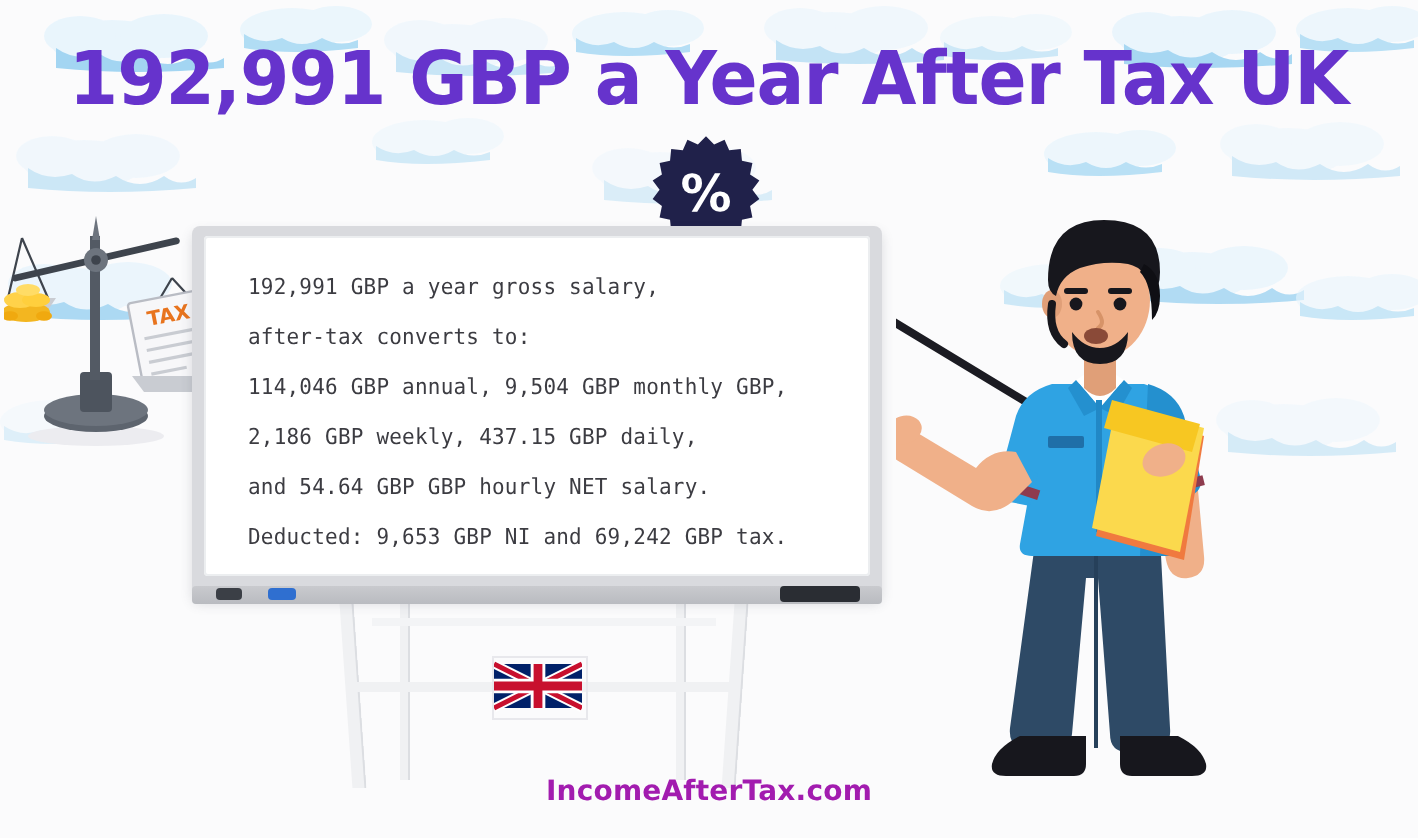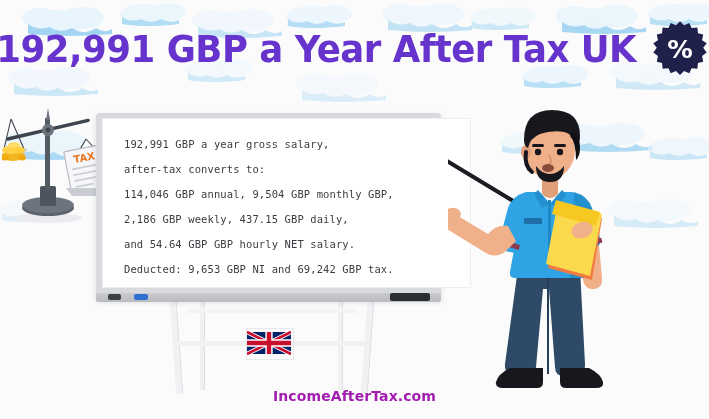--- a/index.html
+++ b/index.html
@@ -11,21 +11,21 @@
     position:relative;
   }
   #stage{position:absolute;inset:0;width:709px;height:419px;overflow:hidden;}
 
   
   .clouds{position:absolute;inset:0;pointer-events:none;}
 
   
   .title-row{
     position:absolute;left:0;top:18px;width:709px;height:62px;
-    display:flex;align-items:center;justify-content:flex-end;gap:6px;
+    display:flex;align-items:center;justify-content:flex-start;gap:6px;flex-direction:column;
   }
   .title-text{
     font-family:"DejaVu Sans",sans-serif;
     font-weight:bold;
     font-size:37px;
     letter-spacing:-0.5px;
     color:#6633cc;
     white-space:nowrap;
     transform:scaleX(0.96);
     transform-origin:center;
@@ -38,21 +38,20 @@
     position:absolute;left:0;top:0;width:345px;height:186px;
     background:#d9dade;
     border-radius:4px;
     box-shadow:0 3px 6px rgba(70,75,90,.18);
   }
   .board-inner{
     position:absolute;left:6px;top:5px;width:333px;height:170px;
     background:#ffffff;
     border-radius:2px;
     box-shadow:inset 0 0 0 1px #eceef0;
-    padding-left:36px;
   }
   .board-lines{
     position:absolute;left:22px;top:14px;width:300px;
   }
   .bline{
     font-family:"DejaVu Sans Mono","DejaVu Sans",monospace;
     font-size:10.5px;
     color:#3c3c42;
     line-height:25px;
     white-space:nowrap;

